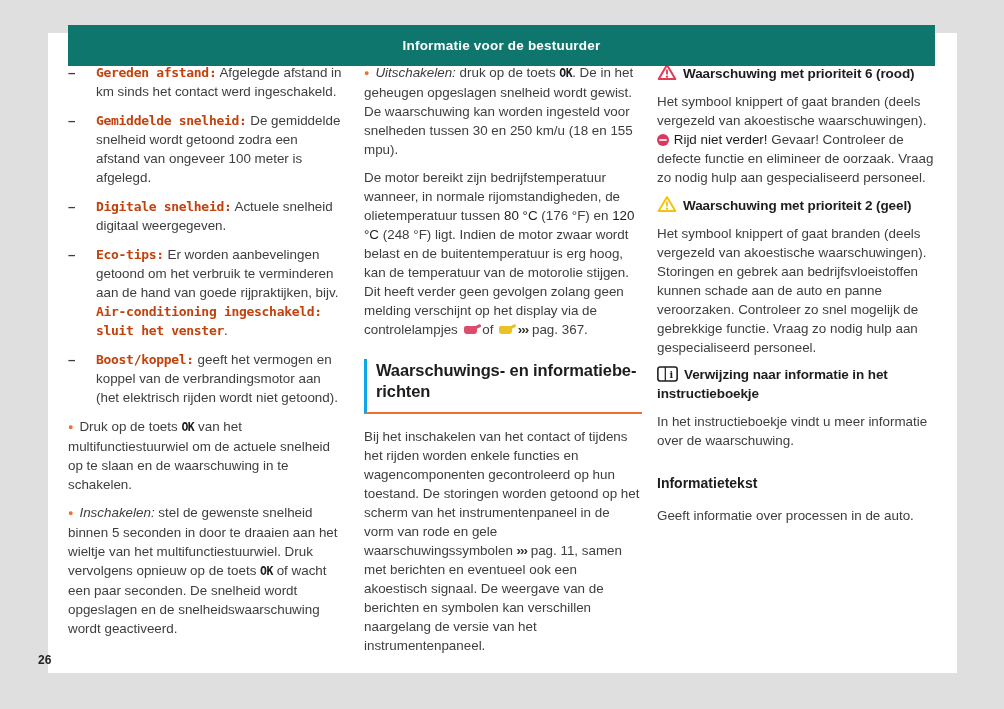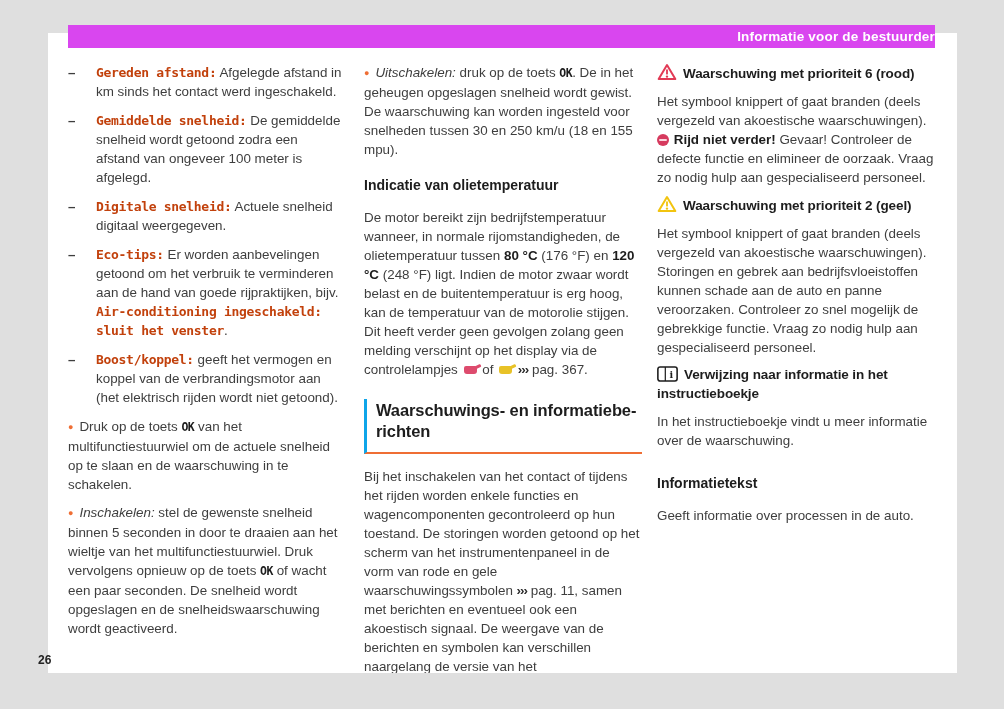--- a/index.html
+++ b/index.html
@@ -7,23 +7,23 @@
     width:1004px;height:709px;position:relative;overflow:hidden;
     background:#dfdfdf;
     font-family:"Liberation Sans",sans-serif;
     -webkit-font-smoothing:antialiased;
   }
   .page{
     position:absolute;left:48px;top:33px;width:909px;height:640px;
     background:#ffffff;overflow:hidden;
   }
   .header-bar{
-    position:absolute;left:68px;top:25px;width:867px;height:23px;
-    background:#d946ef;color:#fff;z-index:5;
-    display:flex;align-items:center;justify-content:flex-end;
+    position:absolute;left:68px;top:25px;width:867px;height:41px;
+    background:#0f766e;color:#fff;z-index:5;
+    display:flex;align-items:center;justify-content:center;
     font-size:13.5px;font-weight:bold;letter-spacing:.2px;
   }
   .page-num{
     position:absolute;left:38px;top:653px;
     font-size:12px;font-weight:bold;color:#232323;z-index:6;
   }
   .col{
     position:absolute;top:30px;
     font-size:13.4px;line-height:19px;color:#3e3e3e;
     text-align:left;hyphens:auto;-webkit-hyphens:auto;
@@ -41,21 +41,21 @@
   .bullet-dot{color:#EF6E34;font-size:9px;vertical-align:1.5px;margin-right:6px;}
 
   .subhead{font-size:14px;line-height:19px;font-weight:bold;color:#1d1d1d;margin:0 0 13px 0;}
   .mt-lg{margin-top:24px;}
   .mt-md{margin-top:17px;}
 
   p.body-para{margin:0 0 8px 0;}
 
   
   .seg-term{font-family:"DejaVu Sans Mono",monospace;font-weight:bold;font-size:13px;letter-spacing:-.3px;color:#c2410c;}
-  .seg-b{font-weight:bold;color:#1d1d1d;text-align:right;}
+  .seg-b{font-weight:normal;color:#1d1d1d;text-align:right;}
   .seg-i{font-style:italic;}
   .seg-ok{font-family:"DejaVu Sans Mono",monospace;font-weight:bold;font-size:11.5px;letter-spacing:-.5px;color:#1d1d1d;}
   .seg-ref{font-weight:bold;color:#2a2a2a;letter-spacing:-1px;}
 
   
   .inline-icon{display:inline-block;position:relative;}
   .oil-red-icon,.oil-yellow-icon{width:13px;height:8px;border-radius:2px 2px 3px 3px;margin:0 2px;}
   .oil-red-icon{background:#DD4B6D;}
   .oil-yellow-icon{background:#E8C227;}
   .oil-red-icon::before,.oil-yellow-icon::before{
@@ -113,21 +113,20 @@
     <p class="bullet-para">
       <span class="bullet-dot">●</span><span><span class="seg-i">Inschakelen:</span><span> stel de gewenste snelheid binnen 5 seconden in door te draaien aan het wieltje van het multifunctiestuurwiel. Druk vervolgens opnieuw op de toets </span><span class="seg-ok">OK</span><span> of wacht een paar seconden. De snelheid wordt opgeslagen en de snelheidswaarschuwing wordt geactiveerd.</span></span>
     </p>
   </div>
 
   <div class="col col2">
     <p class="bullet-para">
       <span class="bullet-dot">●</span><span><span class="seg-i">Uitschakelen:</span><span> druk op de toets </span><span class="seg-ok">OK</span><span>. De in het geheugen opgeslagen snelheid wordt gewist. De waarschuwing kan worden ingesteld voor snelheden tussen 30 en 250 km/u (18 en 155 mpu).</span></span>
     </p>
 
-    <h3 class="subhead mt-md">Indicatie van olietemperatuur</h3>
 
     <p class="body-para"><span>De motor bereikt zijn bedrijfstemperatuur wanneer, in normale rijomstandigheden, de olietemperatuur tussen </span><span class="seg-b">80 °C</span><span> (176 °F) en </span><span class="seg-b">120 °C</span><span> (248 °F) ligt. Indien de motor zwaar wordt belast en de buitentemperatuur is erg hoog, kan de temperatuur van de motorolie stijgen. Dit heeft verder geen gevolgen zolang geen melding verschijnt op het display via de controlelampjes </span><span class="inline-icon oil-red-icon"></span><span> of </span><span class="inline-icon oil-yellow-icon"></span><span> </span><span class="seg-ref">›››</span><span> pag. 367.</span></p>
 
     <div class="section-title-box">
       <div class="section-title">Waarschuwings- en informatiebe-
 richten</div>
     </div>
 
     <p class="body-para"><span>Bij het inschakelen van het contact of tijdens het rijden worden enkele functies en wagencomponenten gecontroleerd op hun toestand. De storingen worden getoond op het scherm van het instrumentenpaneel in de vorm van rode en gele waarschuwingssymbolen </span><span class="seg-ref">›››</span><span> pag. 11, samen met berichten en eventueel ook een akoestisch signaal. De weergave van de berichten en symbolen kan verschillen naargelang de versie van het instrumentenpaneel.</span></p>
 

